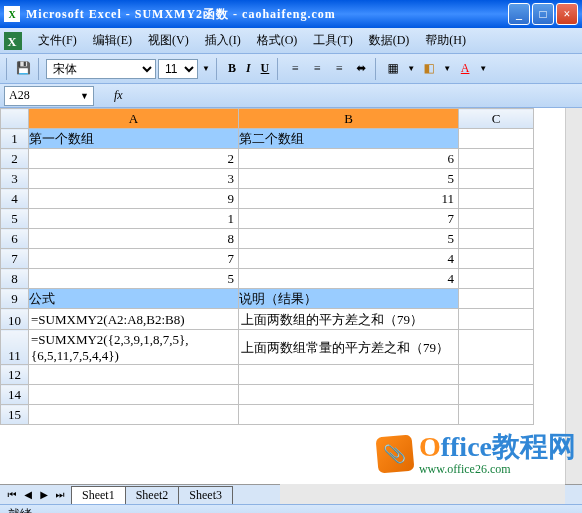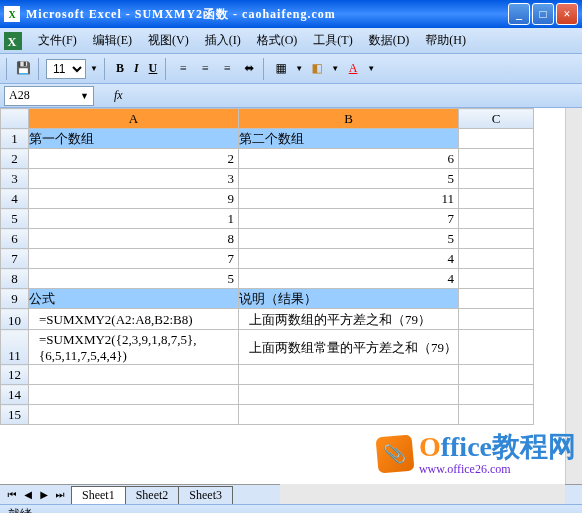--- a/index.html
+++ b/index.html
@@ -36,37 +36,37 @@
     .grid th { background: linear-gradient(#f0f5fb, #d6e5f7); font-weight: normal; text-align: center; }
     .corner { width: 28px; background: linear-gradient(#f0f5fb, #d6e5f7); }
     .colh { text-align: center; }
     .rowh { width: 28px; text-align: center; background: linear-gradient(to right, #f0f5fb, #d6e5f7); }
     .colA { width: 210px; }
     .colB { width: 220px; }
     .colC { width: 75px; }
     .hdr-orange { background: #ff9933 !important; }
     .hdr-blue { background: #99ccff; text-align: left; font-size: 14px; }
     .num { text-align: right; padding-right: 4px; background: white; }
-    .txt { text-align: left; padding-left: 10px; background: white; }
+    .txt { text-align: left; padding-left: 2px; background: white; }
     .tall { height: 44px; vertical-align: top; padding-top: 2px; }
     
     .sheet-tabs { position: absolute; bottom: 0; left: 0; right: 0; height: 20px; background: #d6e5f7; display: flex; align-items: center; border-top: 1px solid #999; }
     .tab-nav { display: flex; padding: 0 4px; }
     .tab-nav-btn { width: 16px; text-align: center; cursor: pointer; font-size: 10px; }
     .tab { background: white; border: 1px solid #666; border-bottom: none; padding: 1px 10px; margin-left: -1px; cursor: pointer; font-size: 12px; }
     .tab.inactive { background: #d6e5f7; }
     
     .statusbar { background: linear-gradient(#d6e7fb, #bdd7f5); height: 20px; display: flex; align-items: center; padding: 0 8px; font-size: 12px; border-top: 1px solid #8db2e3; }
     
     .watermark { position: absolute; right: 6px; bottom: 28px; display: flex; align-items: center; gap: 6px; }
     .wm-icon { width: 36px; height: 36px; background: linear-gradient(135deg, #ff8c1a, #e26a00); border-radius: 6px; display: flex; align-items: center; justify-content: center; color: white; font-weight: bold; font-size: 18px; transform: rotate(-5deg); }
     .wm-text { display: flex; flex-direction: column; line-height: 1.1; }
     .wm-title { color: #3187d6; font-size: 28px; font-weight: bold; }
     .wm-title .orange { color: #ff8c1a; }
-    .wm-url { color: #6d28d9; font-size: 12px; }
+    .wm-url { color: #15803d; font-size: 12px; }
     
     .scrollbar-v { position: absolute; right: 0; top: 0; bottom: 20px; width: 17px; background: #e8e8e8; border-left: 1px solid #ccc; }
     .scrollbar-h { position: absolute; right: 17px; bottom: 0; left: 280px; height: 20px; background: #e8e8e8; }
   </style>
 </head>
 <body>
 
 <div class="titlebar">
   <span class="titlebar-icon">X</span>
   <span class="titlebar-title">Microsoft Excel - SUMXMY2函数 - caohaifeng.com</span>
@@ -89,20 +89,21 @@
   <span class="menu-item">格式(O)</span>
   <span class="menu-item">工具(T)</span>
   <span class="menu-item">数据(D)</span>
   <span class="menu-item">帮助(H)</span>
 </div>
 
 <div class="toolbar">
   <span class="tb-sep"></span>
   <span class="tb-icon">💾</span>
   <span class="tb-sep"></span>
+  <select class="font-select font-name"><option>宋体</option></select>
   <select class="font-select font-size"><option>11</option></select>
   <span class="dd">▼</span>
   <span class="tb-sep"></span>
   <span class="tb-btn">B</span>
   <span class="tb-btn" style="font-style:italic">I</span>
   <span class="tb-btn" style="text-decoration:underline">U</span>
   <span class="tb-sep"></span>
   <span class="tb-icon">≡</span>
   <span class="tb-icon">≡</span>
   <span class="tb-icon">≡</span>

